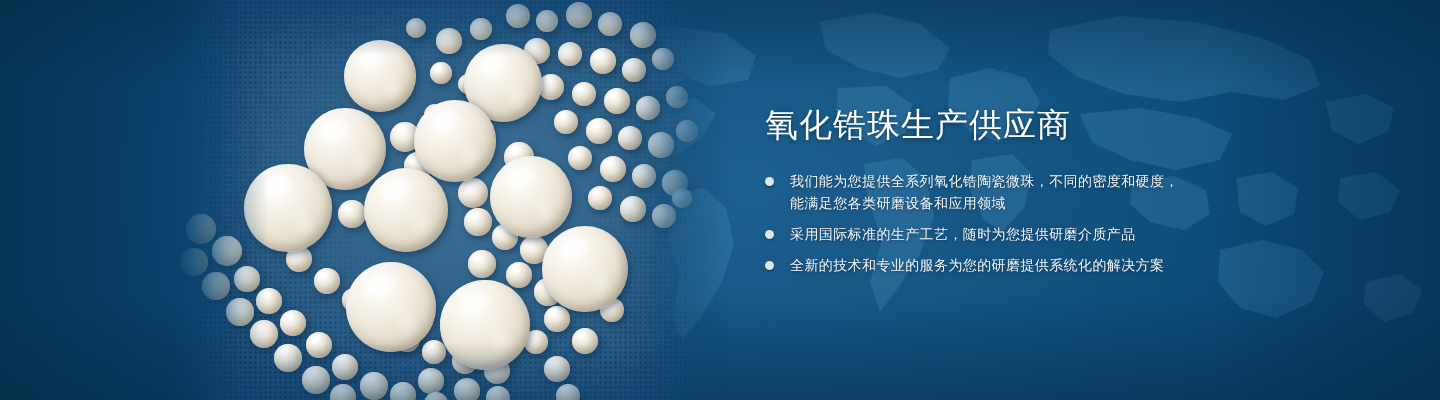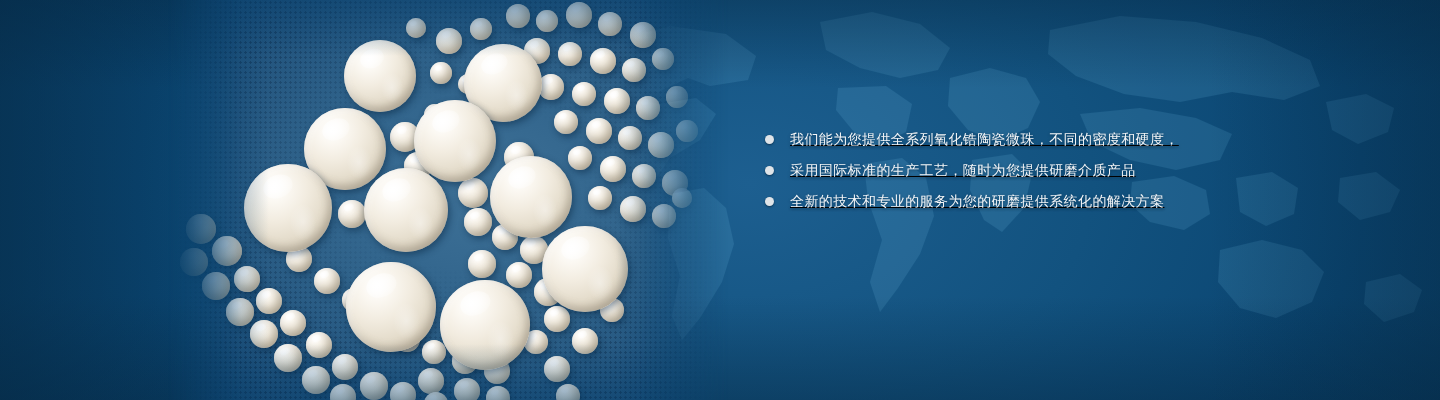--- a/index.html
+++ b/index.html
@@ -125,21 +125,20 @@
     line-height: 42px;
     font-weight: normal;
     letter-spacing: 1px;
     color: #ffffff;
     text-shadow: 0 1px 4px rgba(3,24,42,.55);
   }
   .bullets {
     margin: 24px 0 0 0;
     padding: 0;
     list-style: none;
-    text-decoration: underline;
   }
   .bullet {
     position: relative;
     padding-left: 25px;
     margin-bottom: 9px;
     font-size: 14px;
     line-height: 22px;
     color: #f4f6f8;
     letter-spacing: .4px;
     text-shadow: 0 1px 3px rgba(3,24,42,.5);
@@ -285,25 +284,27 @@
     <div class="bead lg" style="left:196px;top:168px;width:84px;height:84px;"></div>
     <div class="bead lg" style="left:322px;top:156px;width:82px;height:82px;"></div>
     <div class="bead lg" style="left:178px;top:262px;width:90px;height:90px;"></div>
     <div class="bead lg" style="left:272px;top:280px;width:90px;height:90px;"></div>
     <div class="bead lg" style="left:374px;top:226px;width:86px;height:86px;"></div>
 
     <div class="photo-edge"></div>
   </div>
 
   <div class="content">
+    <h1 class="headline">氧化锆珠生产供应商</h1>
 
     <ul class="bullets">
       <li class="bullet">
         <span class="dot"></span>
         <span class="bullet-line">我们能为您提供全系列氧化锆陶瓷微珠，不同的密度和硬度，</span>
+        <span class="bullet-line">能满足您各类研磨设备和应用领域</span>
       </li>
       <li class="bullet">
         <span class="dot"></span>
         <span class="bullet-line">采用国际标准的生产工艺，随时为您提供研磨介质产品</span>
       </li>
       <li class="bullet">
         <span class="dot"></span>
         <span class="bullet-line">全新的技术和专业的服务为您的研磨提供系统化的解决方案</span>
       </li>
     </ul>

